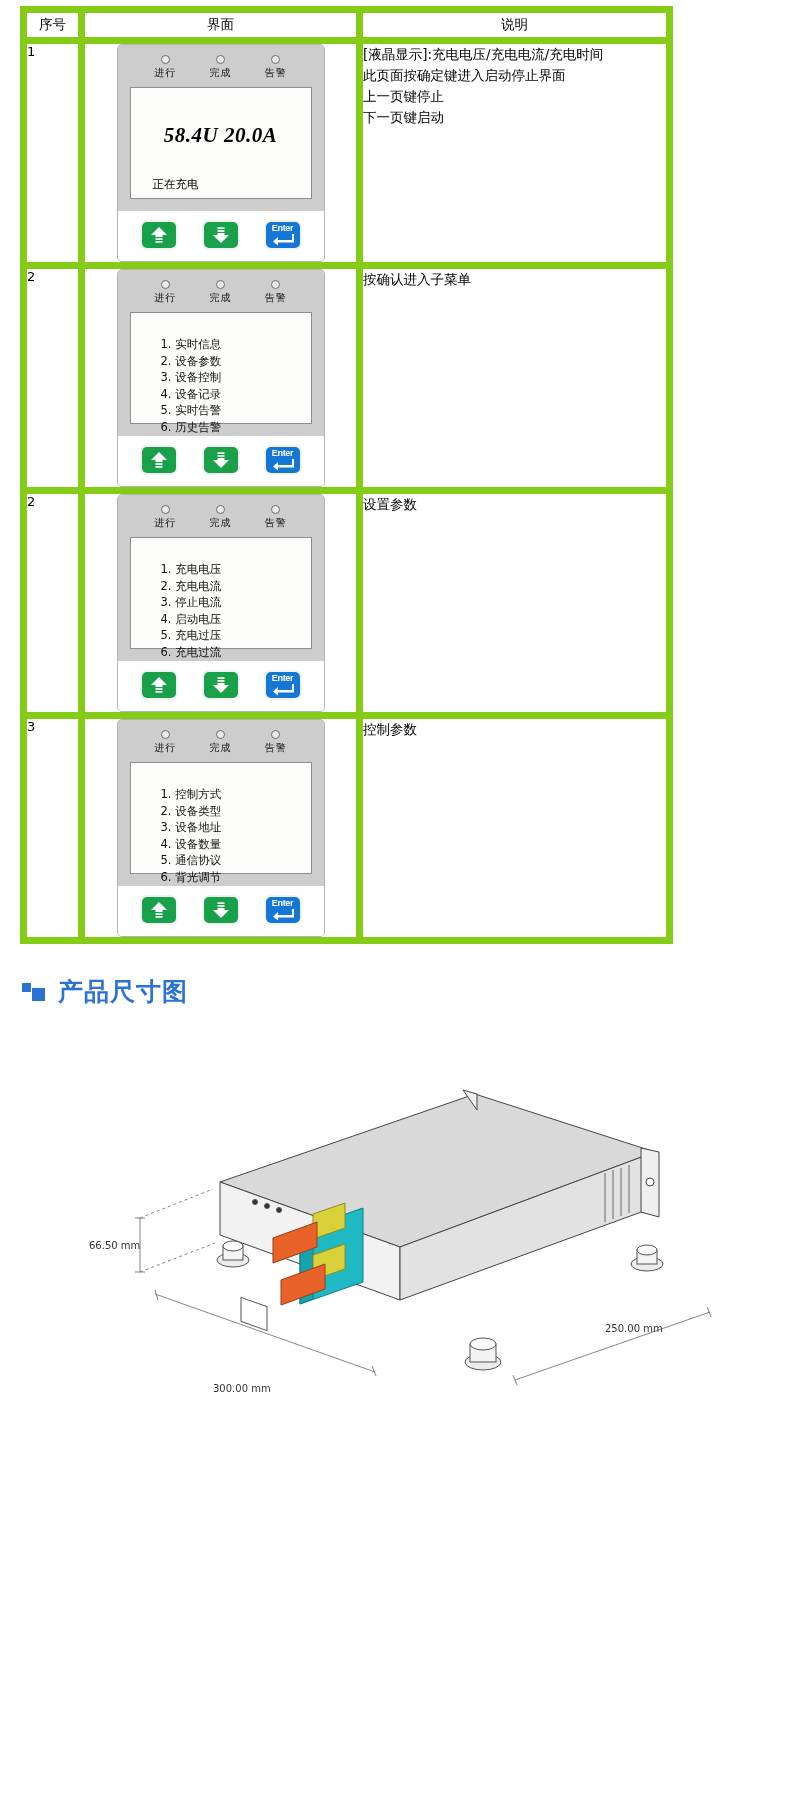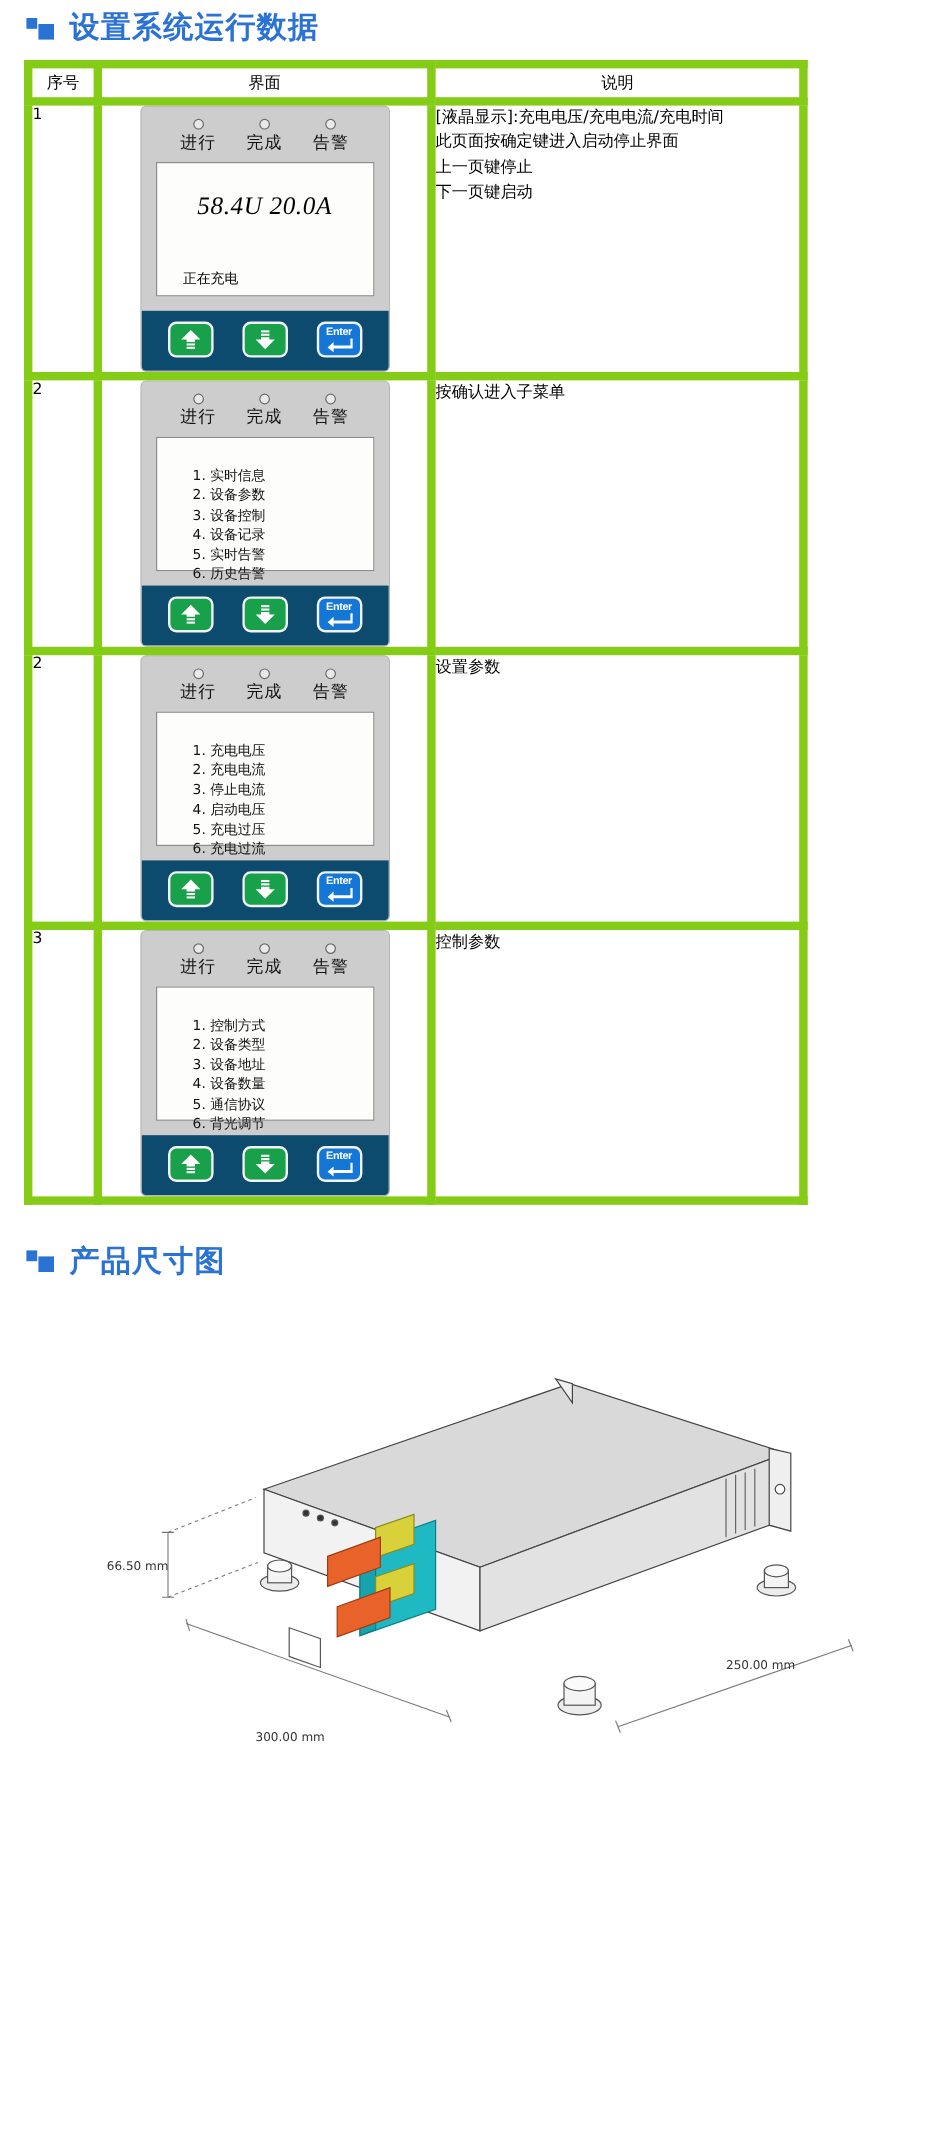--- a/index.html
+++ b/index.html
@@ -94,60 +94,60 @@
   }
   .led-item { text-align: center; width: 48px; }
   .led-dot {
     width: 9px; height: 9px;
     border: 1.4px solid #6b6b6b;
     border-radius: 50%;
     background: #e9e9e9;
     margin: 0 auto 2px auto;
   }
   .led-lbl {
-    font-size: 14px;
+    font-size: 10px;
     font-family: "DejaVu Sans", sans-serif;
     color: #111;
     letter-spacing: 1px;
   }
   .lcd {
     background: #fdfdfb;
     border: 1px solid #8d8d8d;
     margin-top: 5px;
     height: 112px;
     position: relative;
     padding: 6px 8px;
     text-align: left;
   }
   .lcd.menu { height: 112px; padding: 7px 8px 4px 14px; }
   .lcd-big {
     font-family: "Liberation Serif", "DejaVu Serif", serif;
     font-style: italic;
-    font-weight: 400;
+    font-weight: 700;
     font-size: 21px;
     text-align: center;
-    margin-top: 17px;
+    margin-top: 29px;
     letter-spacing: 0.5px;
   }
   .lcd-status {
     position: absolute;
     left: 22px;
     bottom: 6px;
     font-size: 11.5px;
     font-family: "DejaVu Sans", sans-serif;
   }
   .lcd ul { list-style: none; margin: 16px; padding: 0; }
   .lcd ul li {
     font-size: 11.5px;
     line-height: 16.5px;
     font-family: "DejaVu Sans", sans-serif;
     color: #111;
   }
   .keys {
-    background: #0c4a6e;
+    background: #ffffff;
     display: flex;
     justify-content: space-around;
     align-items: center;
     padding: 9px 10px 11px 10px;
   }
   .key {
     width: 38px; height: 30px;
     border-radius: 7px;
     border: 2px solid #f2f2f2;
     display: flex; align-items: center; justify-content: center;
@@ -170,27 +170,20 @@
   
   .dim-wrap { padding: 20px 0 30px 0; }
   .dim-svg { display: block; margin: 0 auto; }
   .dimtext { font-family: "DejaVu Sans", sans-serif; font-size: 10px; fill: #333; }
 </style>
 </head>
 <body>
 
 <div class="page">
 
-  <div class="section-head">
-    <span class="sq-icon">
-      <i class="a"></i>
-        <i class="b"></i>
-    </span>
-    <span class="section-title">设置系统运行数据</span>
-  </div>
 
   <div class="tbl-wrap">
     <table class="spec">
       <colgroup>
           <col class="c1">
           <col class="c2">
           <col class="c3">
         </colgroup>
       <thead>
         <tr>

